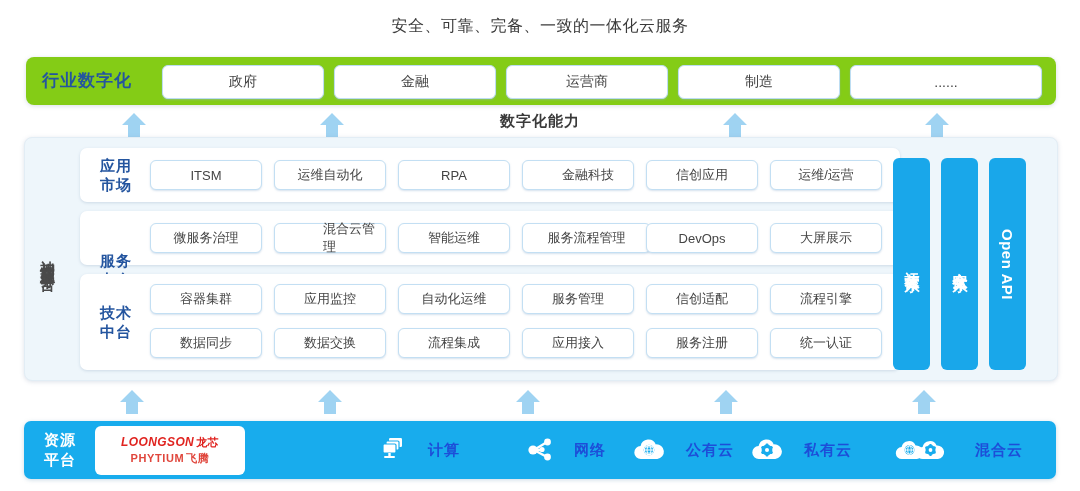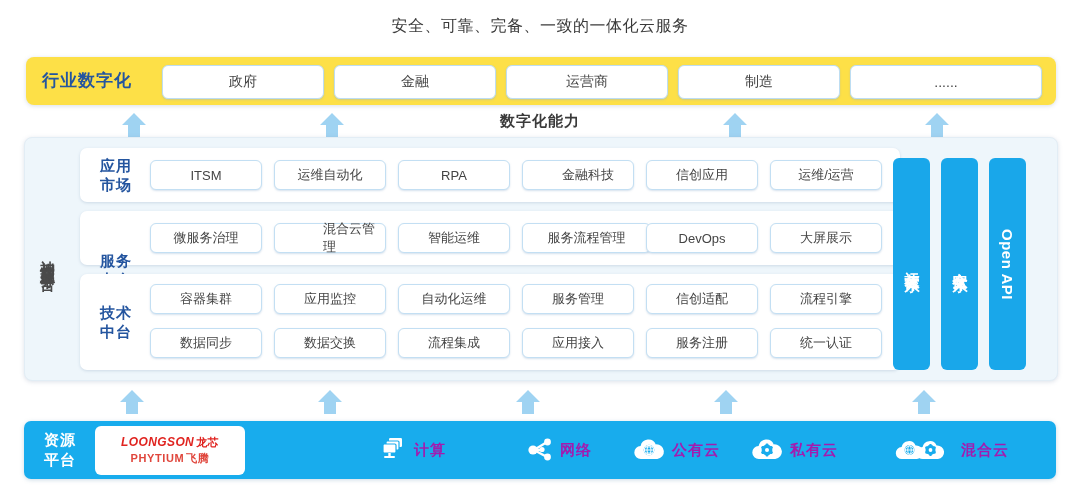--- a/index.html
+++ b/index.html
@@ -11,21 +11,21 @@
   #root{position:relative;width:1080px;height:491px;}
 
   
   .main-title{
     position:absolute;left:0;top:16px;width:1080px;text-align:center;
     font-size:16px;font-weight:normal;color:#3a3a3a;letter-spacing:.5px;
   }
 
   
   .panel{
-    position:absolute;background:#fde047;border-radius:8px;
+    position:absolute;background:#84cc16;border-radius:8px;
     box-shadow:0 1px 4px rgba(120,140,170,.28);
   }
 
   
   #industry-panel{left:26px;top:57px;width:1030px;height:48px;}
   #industry-label{
     position:absolute;left:16px;top:0;height:48px;line-height:48px;
     font-size:17px;font-weight:bold;color:#24559f;letter-spacing:1px;
   }
   .ind-box{
@@ -110,22 +110,22 @@
   }
   #logo-card-chips{left:95px;top:426px;width:150px;height:49px;flex-direction:column;gap:1px;}
   #logo-loongson{font-size:12px;font-weight:bold;font-style:italic;color:#e02420;letter-spacing:.4px;}
   #logo-loongson .cn{font-style:normal;font-size:11px;margin-left:2px;}
   #logo-phytium{font-size:11px;font-weight:bold;color:#e0463c;letter-spacing:.6px;}
   #logo-phytium .cn{font-size:11px;margin-left:2px;}
   #logo-card-huawei{left:252px;top:432px;width:116px;height:36px;gap:5px;}
   #huawei-text{font-size:15px;font-weight:bold;color:#1b1b1b;letter-spacing:.6px;}
 
   .res-item{
-    position:absolute;top:432px;height:36px;display:flex;align-items:center;gap:6px;
-    color:#a21caf;font-size:15px;font-weight:bold;letter-spacing:1px;
+    position:absolute;top:432px;height:36px;display:flex;align-items:center;gap:20px;
+    color:#1d4ed8;font-size:15px;font-weight:bold;letter-spacing:1px;
   }
   .res-item .ico{display:flex;align-items:center;justify-content:center;}
 
   .txt{white-space:nowrap;}
 </style>
 </head>
 <body>
 
 <div id="root">
 

